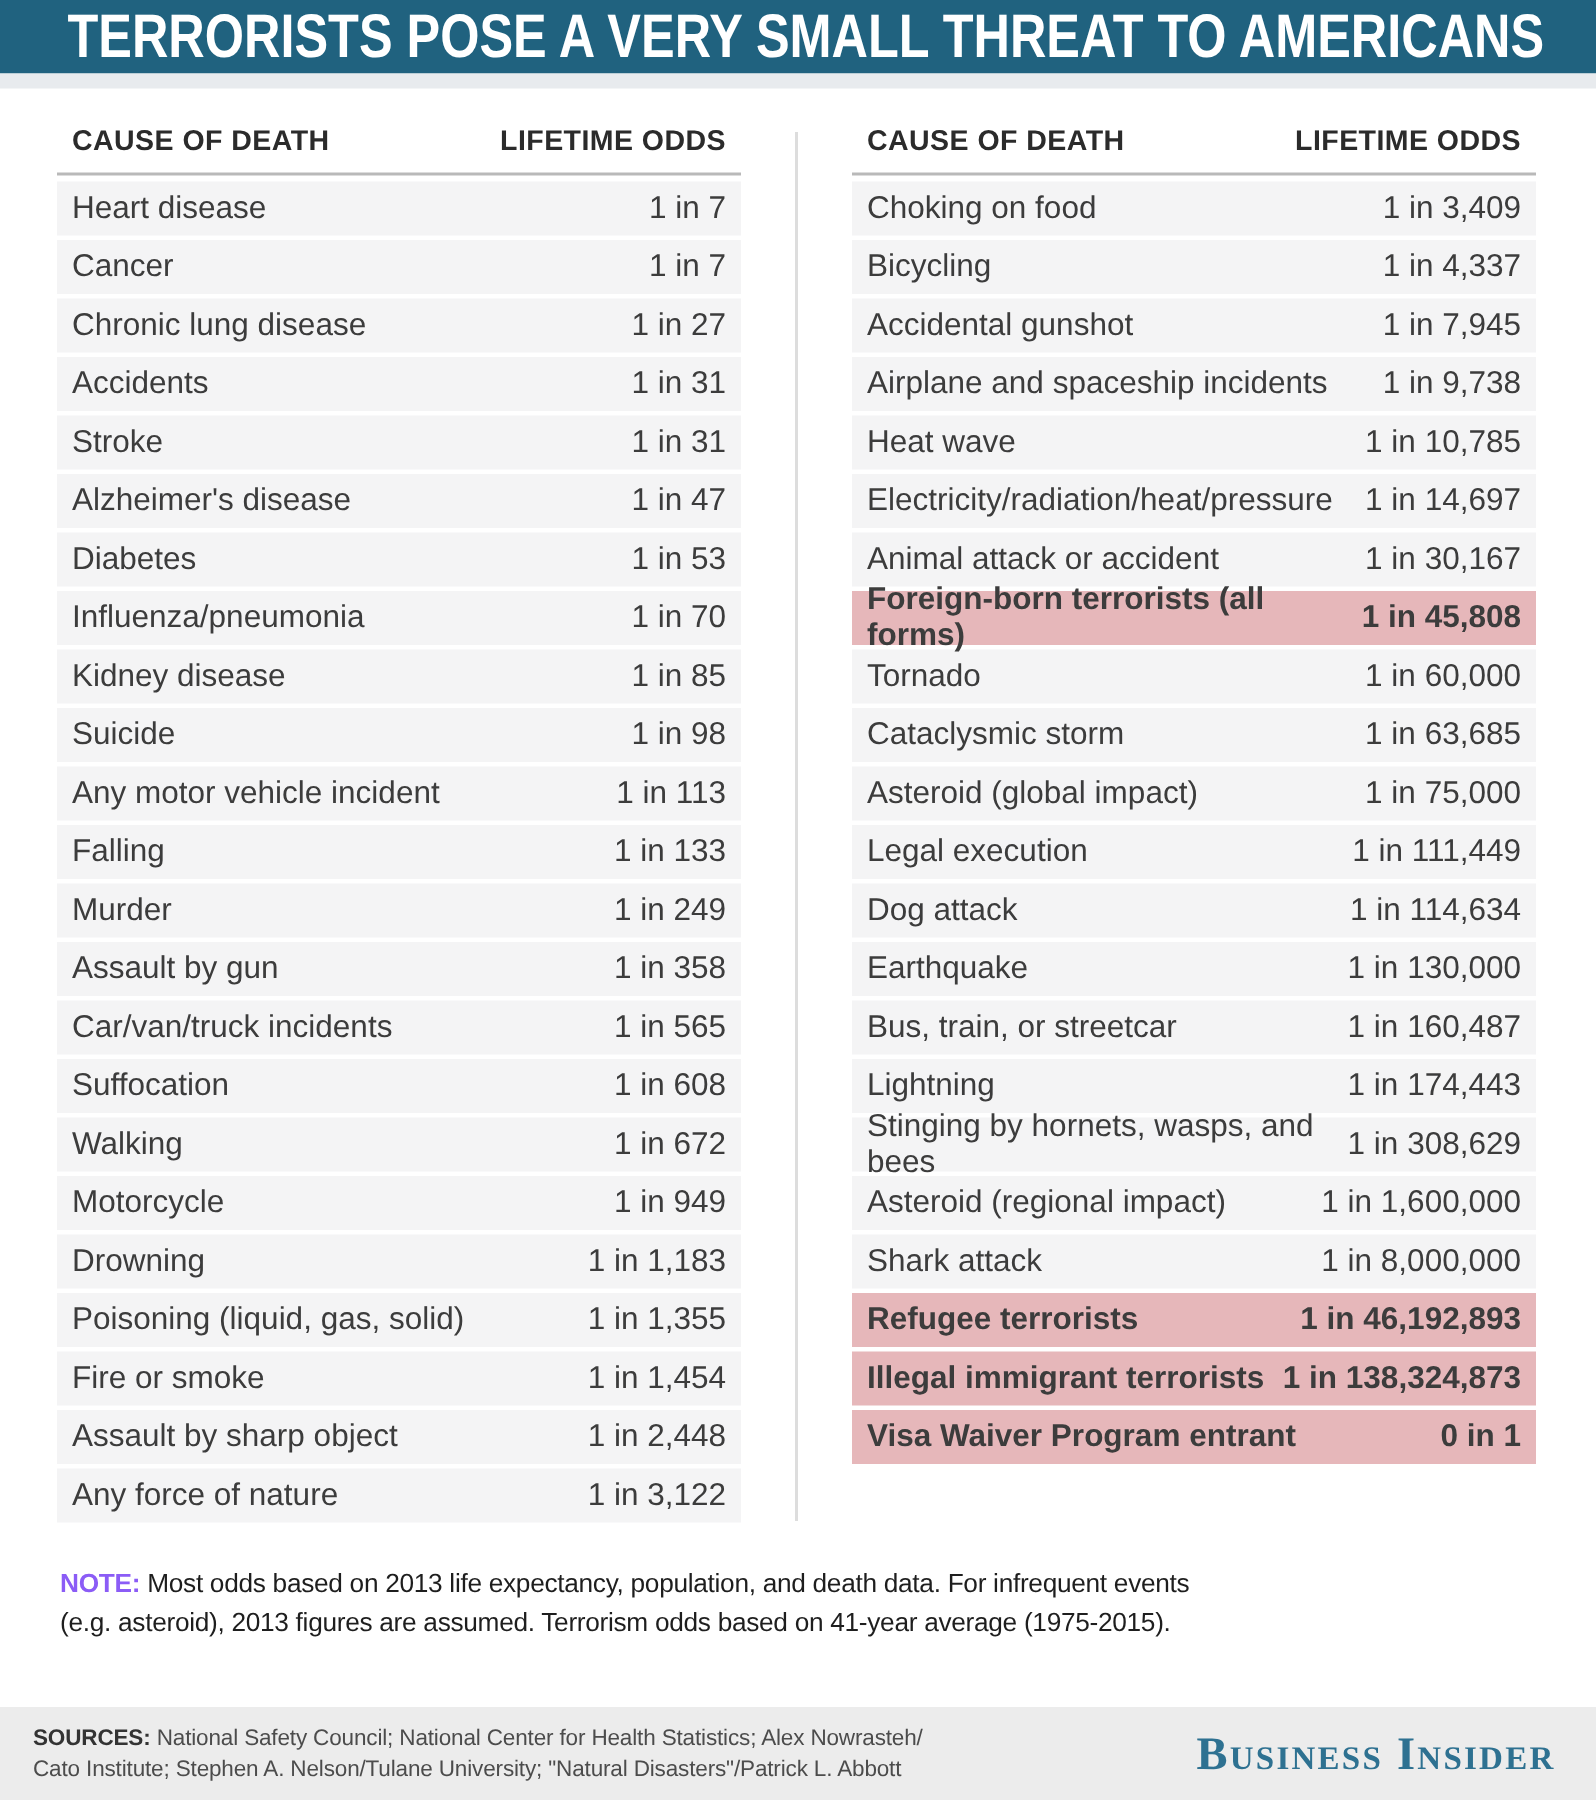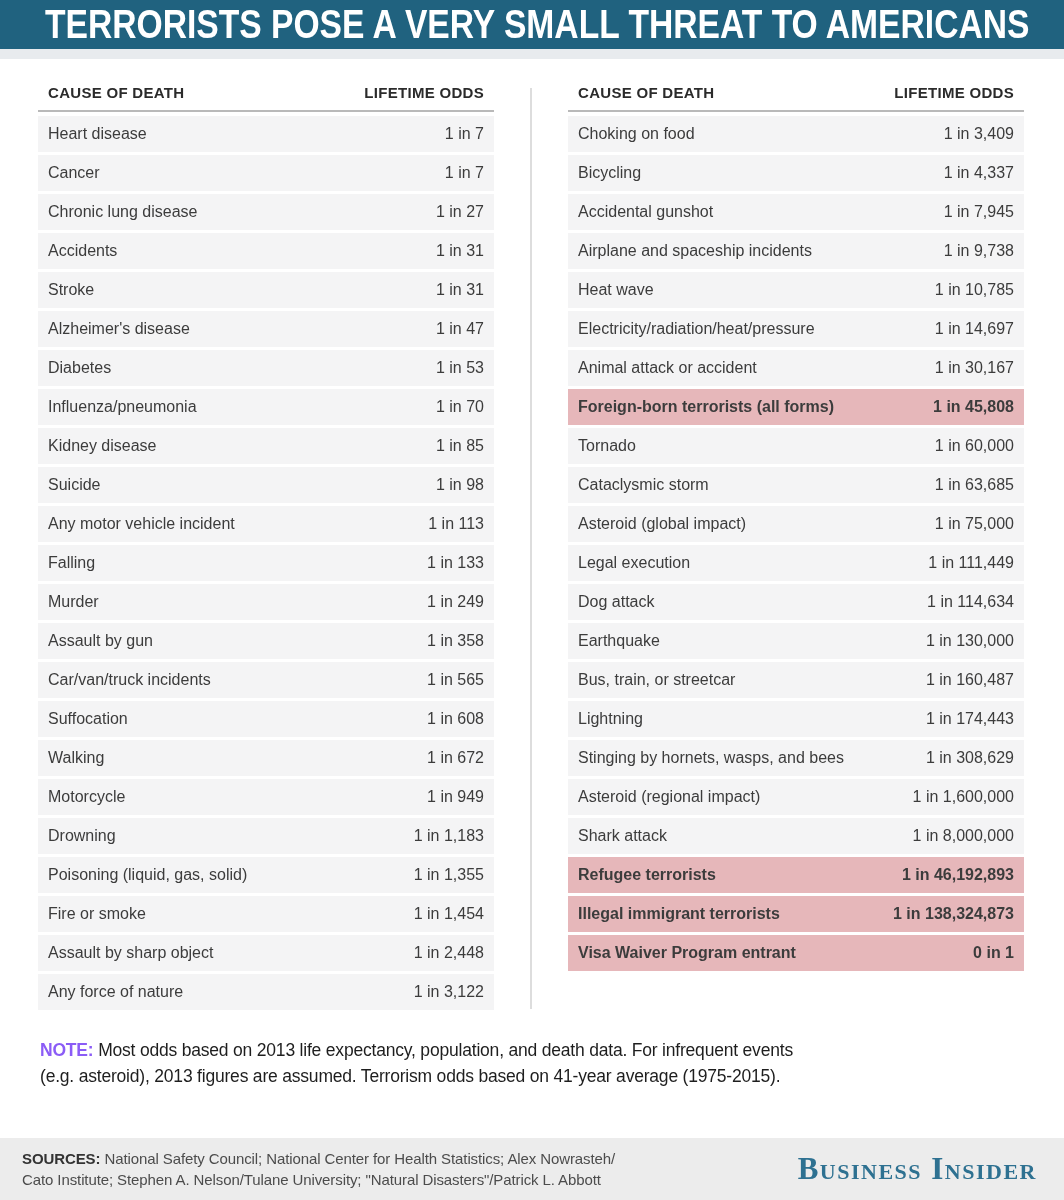--- a/index.html
+++ b/index.html
@@ -56,34 +56,34 @@
     position:absolute;
     left:36px;top:8px;bottom:4px;
     width:2px;background:#dddddd;
   }
   .thead{
     display:flex;
     justify-content:space-between;
     padding:4px 10px 9px 10px;
     border-bottom:2px solid var(--line);
     margin-bottom:4px;
-    font-size:15px;
+    font-size:19px;
     font-weight:bold;
     color:var(--heading);
     letter-spacing:0.3px;
   }
   .row{
     display:flex;
     justify-content:space-between;
     align-items:center;
     height:36px;
     margin-bottom:3px;
     padding:0 10px;
     background:var(--rowbg);
-    font-size:16px;
+    font-size:21px;
     color:var(--textdark);
   }
   .row .odds{white-space:nowrap;padding-left:12px;}
   .row.highlight{
     background:var(--pink);
     font-weight:bold;
   }
   
   .note{
     margin:24px 40px 0 40px;

